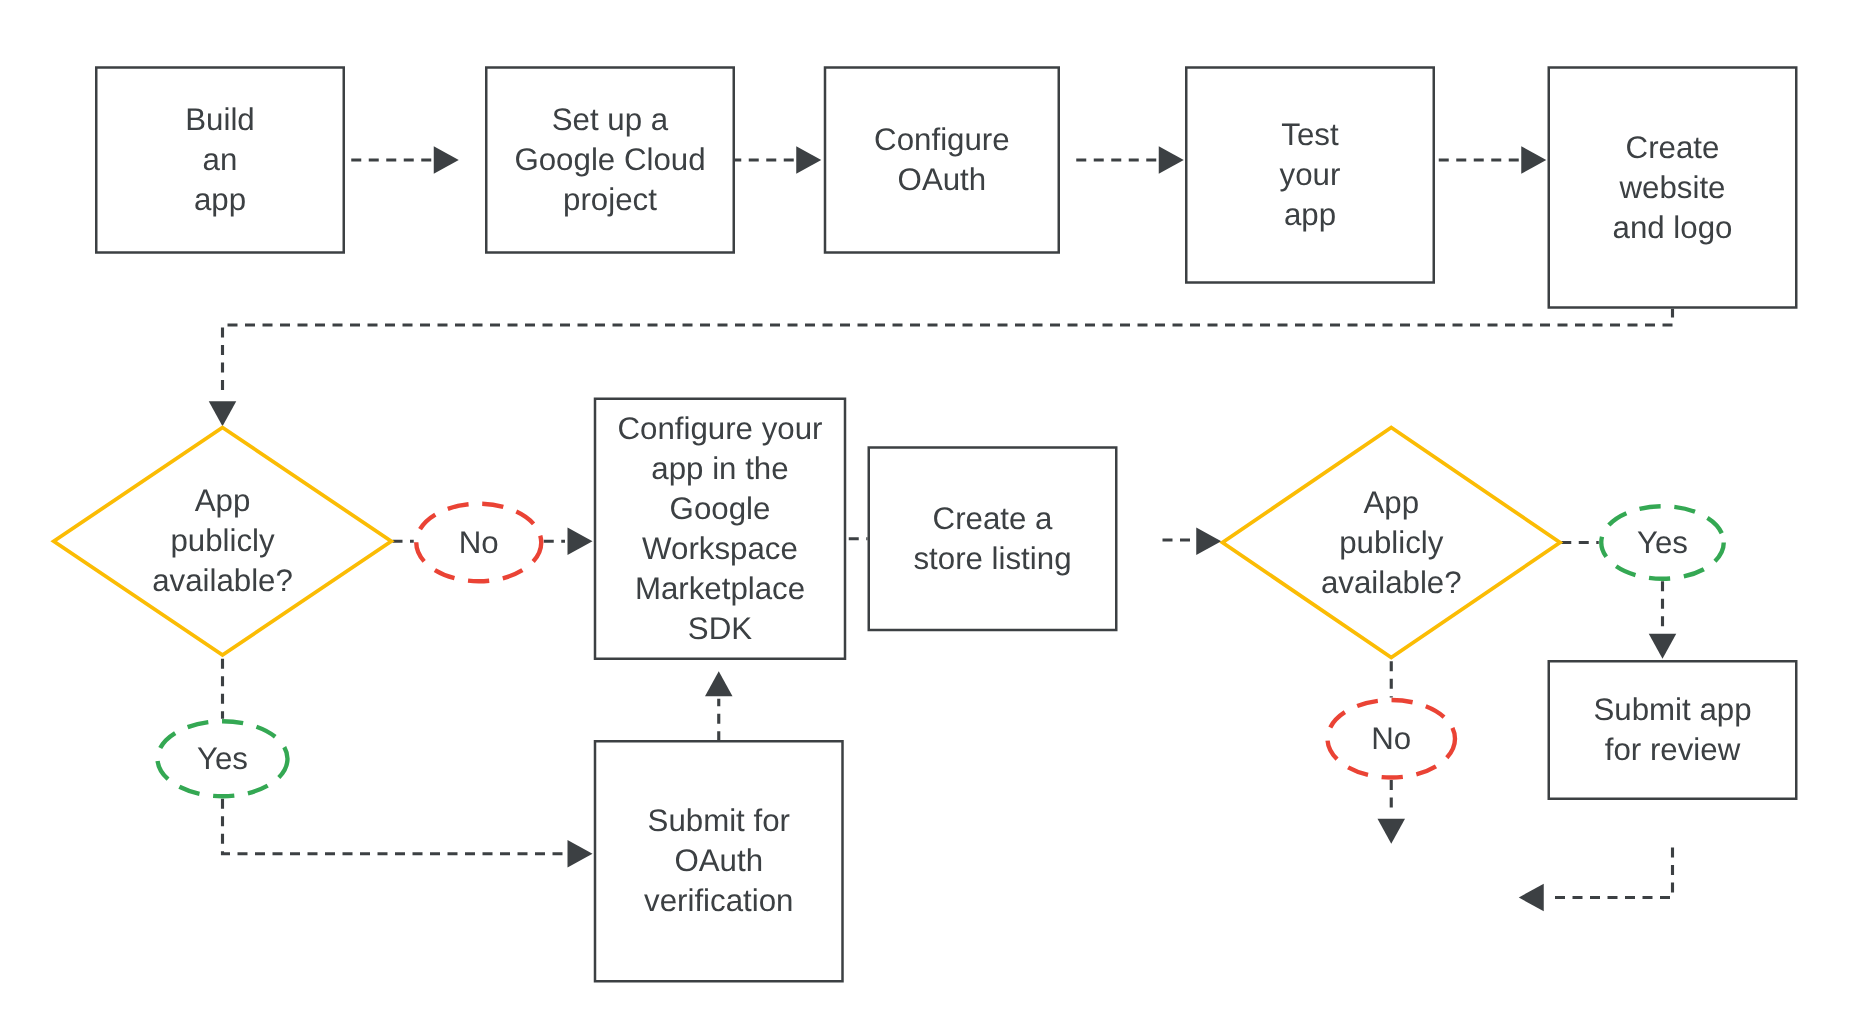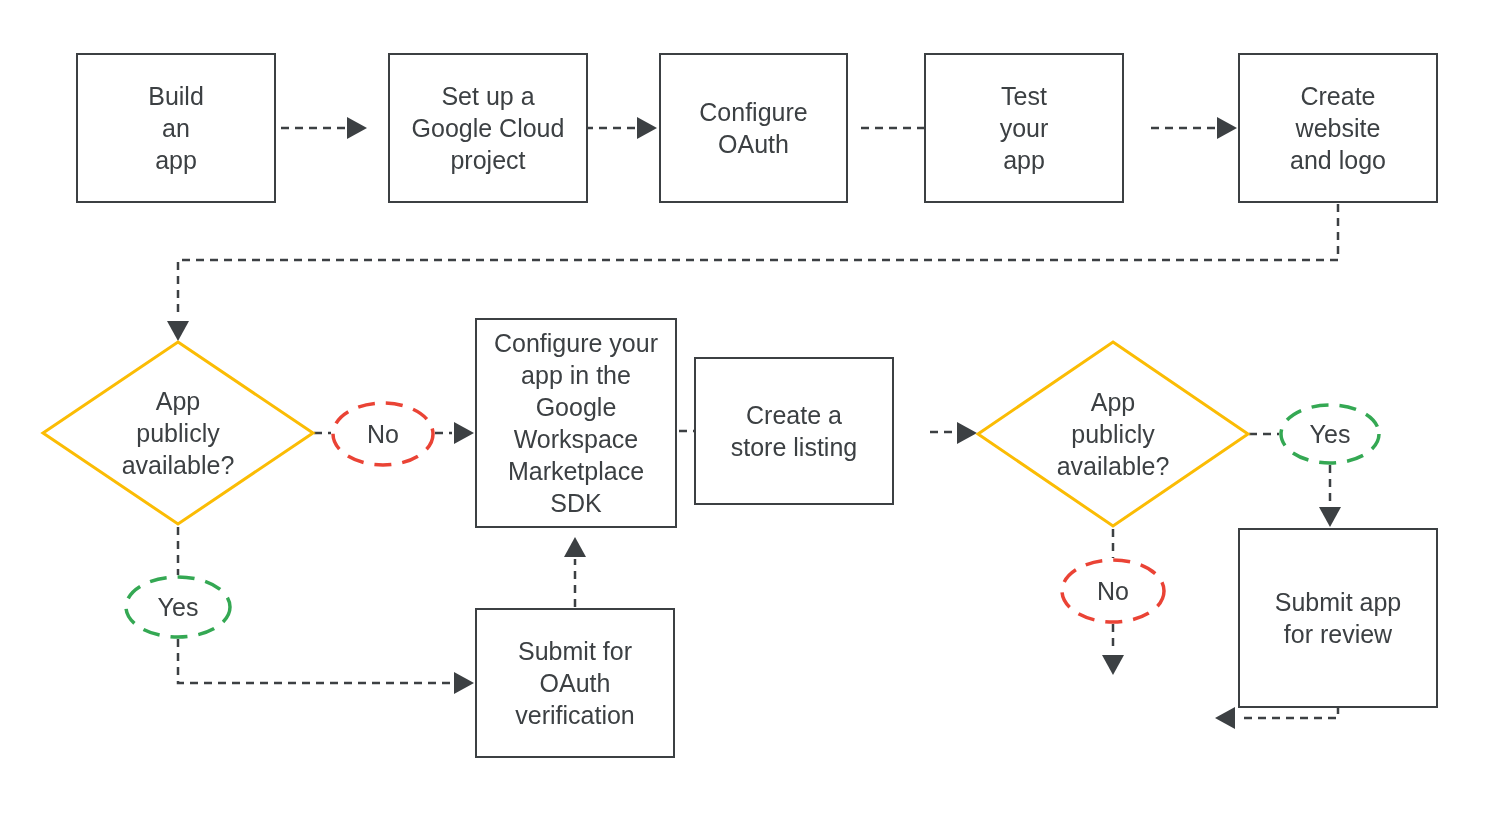--- a/index.html
+++ b/index.html
@@ -99,48 +99,48 @@
   </div>
   <div class="box" style="left:388px;top:53px;width:200px;height:150px">
     <span class="label">Set up a
 Google Cloud
 project</span>
   </div>
   <div class="box" style="left:659px;top:53px;width:189px;height:150px">
     <span class="label">Configure
 OAuth</span>
   </div>
-  <div class="box" style="left:924px;top:53px;width:200px;height:150px">
+  <div class="box" style="left:948px;top:53px;width:200px;height:174px">
     <span class="label">Test
 your
 app</span>
   </div>
-  <div class="box" style="left:1238px;top:53px;width:200px;height:150px">
+  <div class="box" style="left:1238px;top:53px;width:200px;height:194px">
     <span class="label">Create
 website
 and logo</span>
   </div>
   <div class="box" style="left:475px;top:318px;width:202px;height:210px">
     <span class="label">Configure your
 app in the
 Google
 Workspace
 Marketplace
 SDK</span>
   </div>
   <div class="box" style="left:694px;top:357px;width:200px;height:148px">
     <span class="label">Create a
 store listing</span>
   </div>
-  <div class="box" style="left:475px;top:608px;width:200px;height:150px">
+  <div class="box" style="left:475px;top:592px;width:200px;height:194px">
     <span class="label">Submit for
 OAuth
 verification</span>
   </div>
-  <div class="box" style="left:1238px;top:528px;width:200px;height:180px">
+  <div class="box" style="left:1238px;top:528px;width:200px;height:112px">
     <span class="label">Submit app
 for review</span>
   </div>
 
   <div class="float-label" style="left:78px;top:373px;width:200px;height:120px">
     <span class="label">App
 publicly
 available?</span>
   </div>
   <div class="float-label" style="left:1013px;top:374px;width:200px;height:120px">

